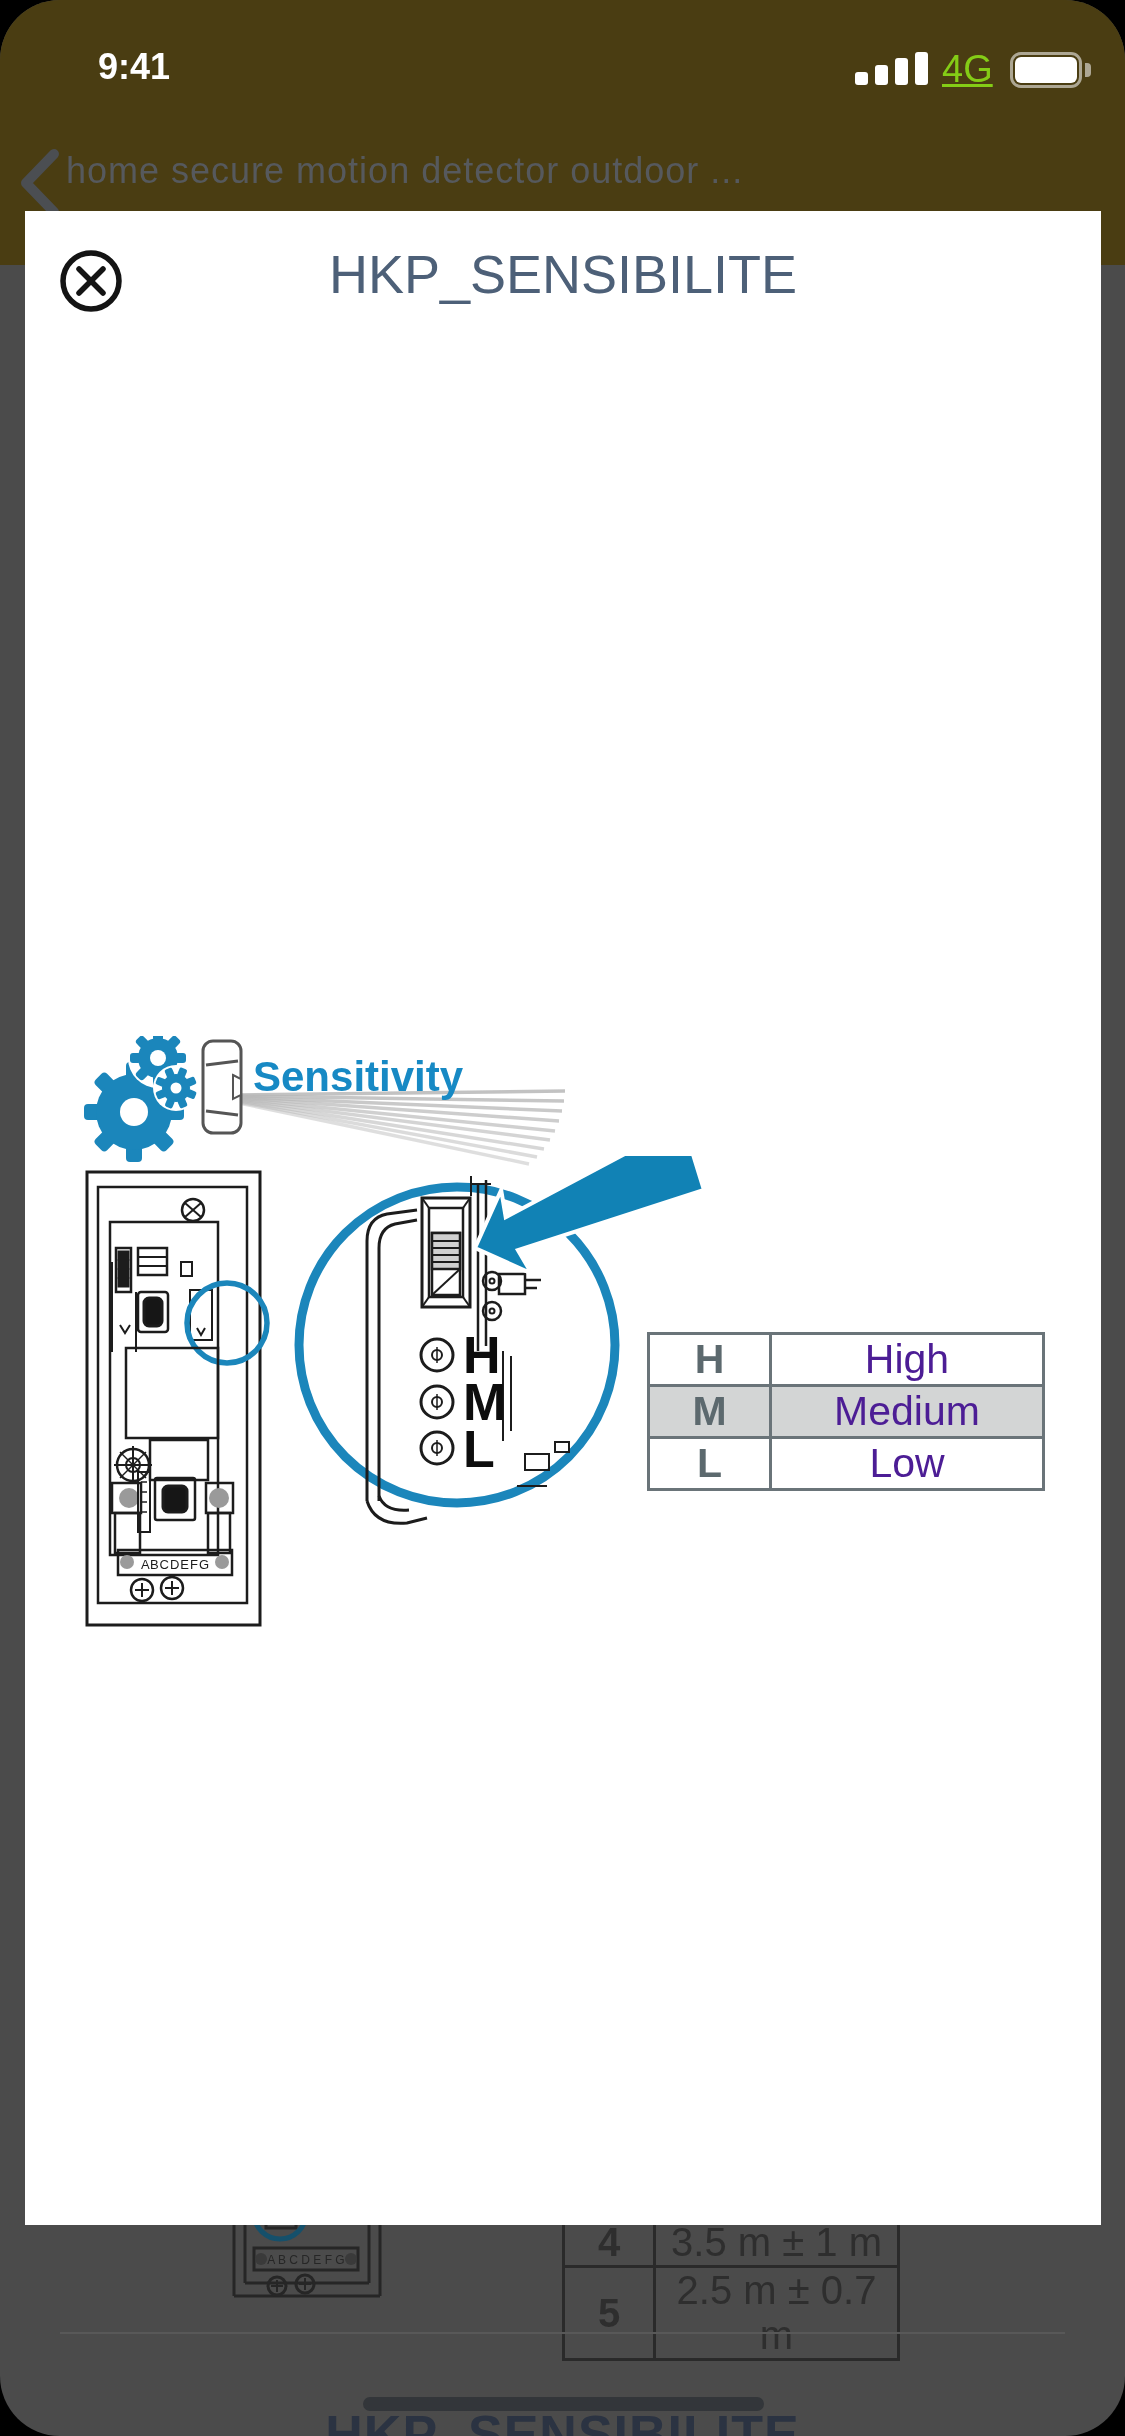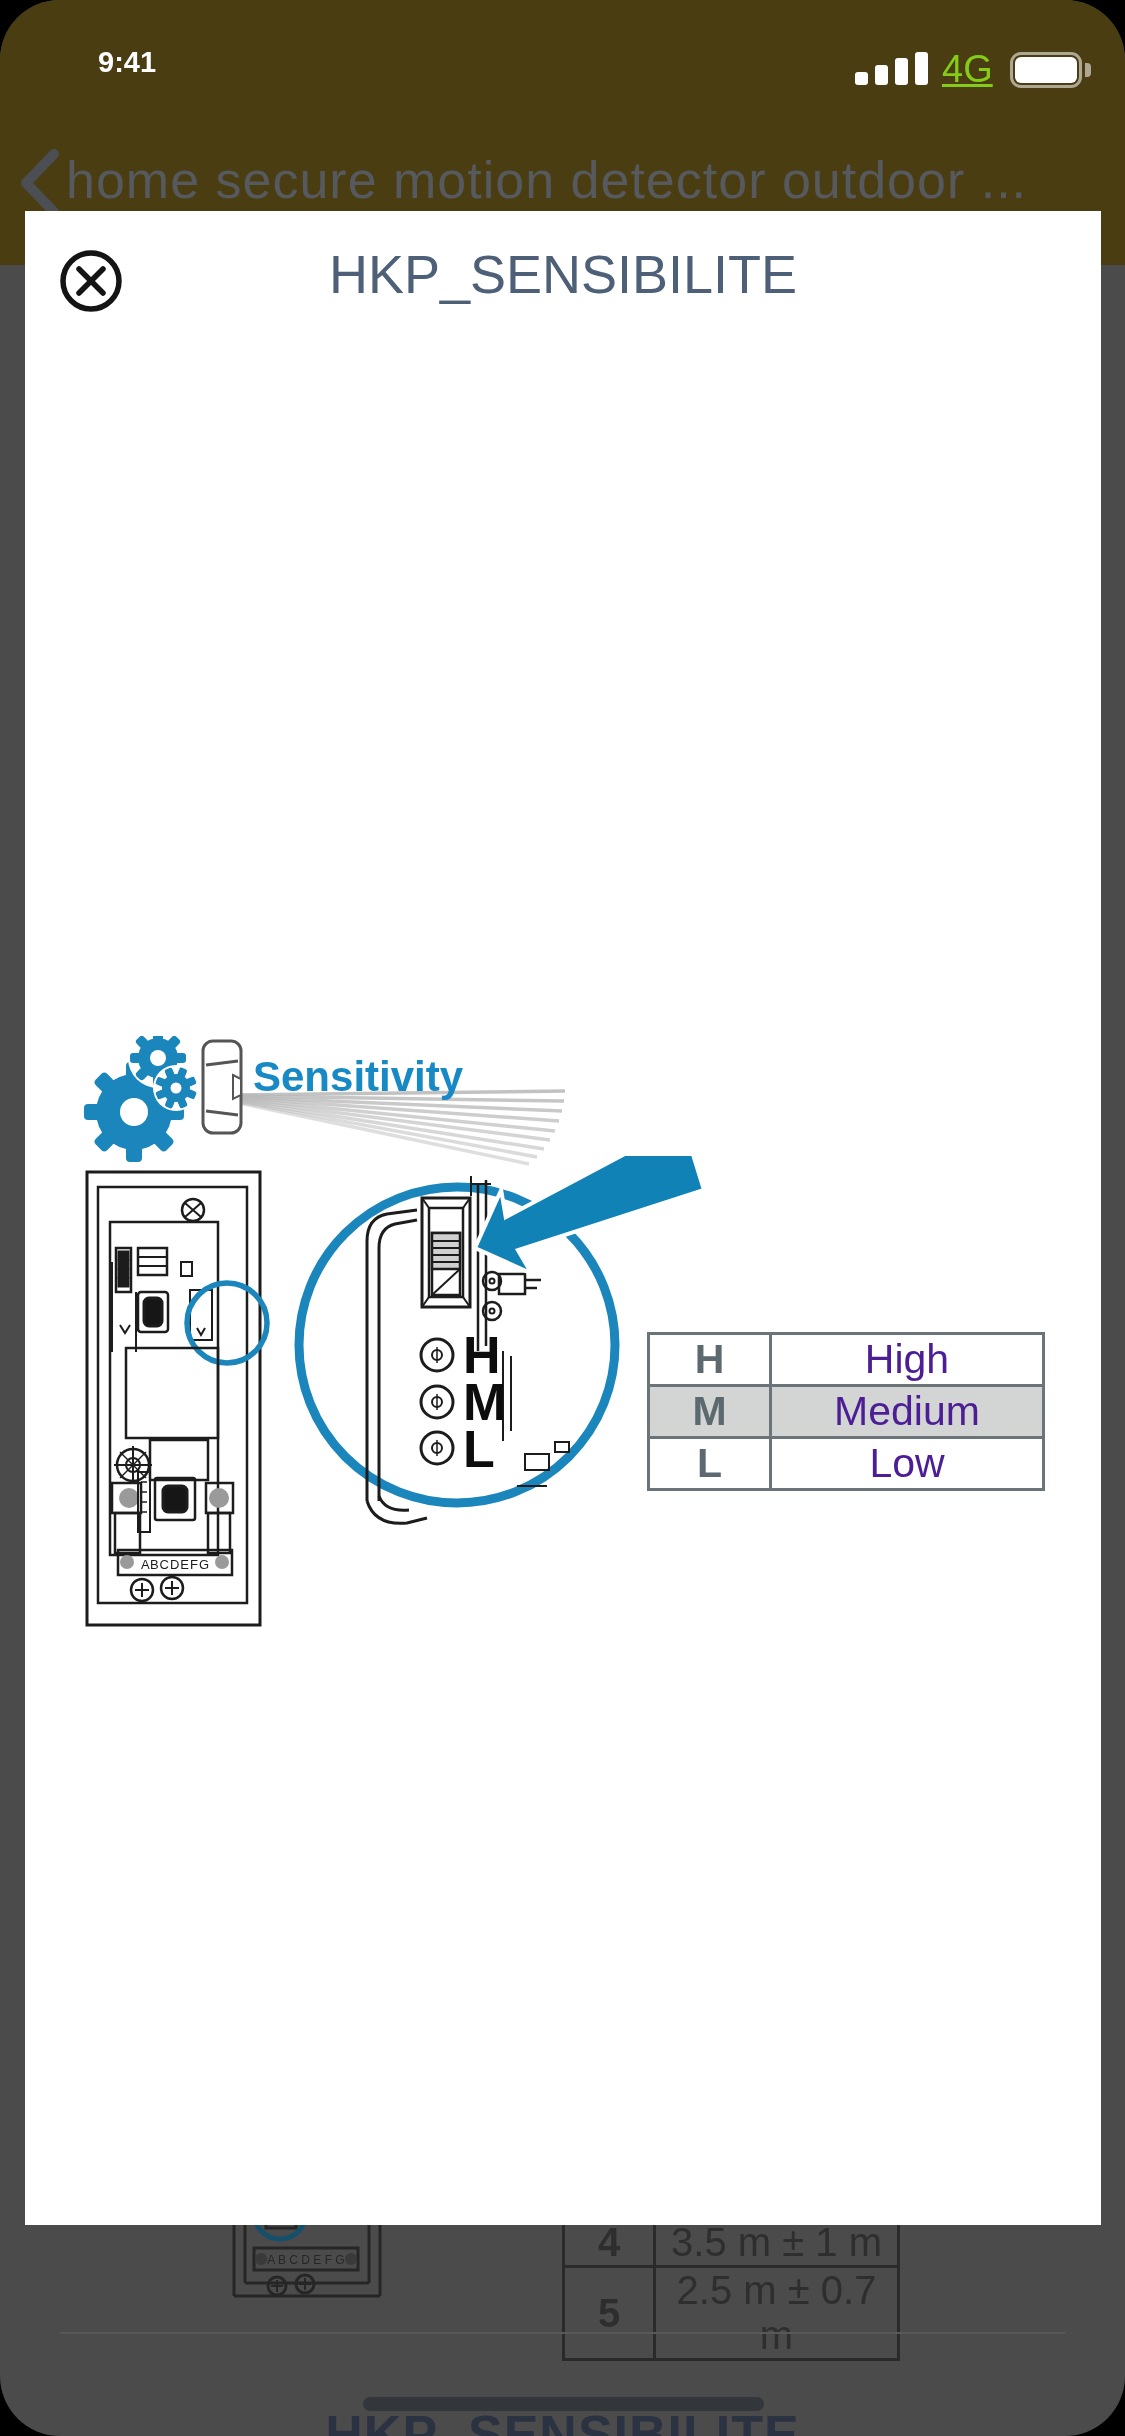--- a/index.html
+++ b/index.html
@@ -2,36 +2,36 @@
 <html><head>
 <meta charset="utf-8">
 <style>
   html,body{margin:0;padding:0;background:#000;}
   .screen{position:relative;width:1125px;height:2436px;background:#4B4B4B;
     border-radius:60px;overflow:hidden;font-family:"Liberation Sans",sans-serif;
     -webkit-font-smoothing:antialiased;}
   
   .hdr-bg{position:absolute;left:0;top:0;width:1125px;height:265px;background:#4A3D12;z-index:1;}
   .nav-back{position:absolute;left:14px;top:148px;z-index:2;}
-  .nav-title{position:absolute;left:66px;top:150px;z-index:2;font-size:52px;letter-spacing:1px;
+  .nav-title{position:absolute;left:66px;top:150px;z-index:2;font-size:36px;letter-spacing:1px;
     color:#56595D;white-space:nowrap;font-weight:400;}
   .bottom-dim{position:absolute;left:0;top:0;width:100%;height:100%;z-index:2;}
   .range-table{position:absolute;left:562px;top:2217px;border-collapse:collapse;z-index:2;}
   .range-table td{border:3px solid #2A2A2A;color:#2E2E2E;font-size:40px;text-align:center;
     height:37px;padding:0 8px;}
   .range-table td.num{width:72px;font-weight:700;}
   .range-table td.val{width:225px;margin-left:16px;}
   .divider{position:absolute;left:60px;top:2332px;width:1005px;height:2px;background:#585858;z-index:2;}
   .home-pill{position:absolute;left:363px;top:2397px;width:401px;height:14px;border-radius:7px;
     background:#33363A;z-index:2;}
   .cut-title{position:absolute;left:0;top:2404px;width:1125px;text-align:center;z-index:2;
     font-size:52px;font-weight:600;color:#2B3342;letter-spacing:1px;}
   
   .statusbar{position:absolute;left:0;top:0;width:1125px;height:130px;z-index:20;}
-  .sb-time{position:absolute;left:98px;top:46px;font-size:29px;font-weight:600;color:#FFF;}
+  .sb-time{position:absolute;left:98px;top:46px;font-size:36px;font-weight:600;color:#FFF;}
   .sb-signal{position:absolute;left:855px;top:52px;width:73px;height:33px;}
   .sb-signal i{position:absolute;bottom:0;width:13px;background:#FFF;border-radius:3px;}
   .sb-net{position:absolute;left:942px;top:48px;font-size:38px;color:#84cc16;text-decoration:underline;}
   .sb-batt{position:absolute;left:1010px;top:52px;width:72px;height:36px;
     border:3px solid rgba(255,255,255,.55);border-radius:11px;box-sizing:border-box;}
   .sb-batt .fill{position:absolute;left:2px;right:2px;top:2px;bottom:2px;background:#FFF;border-radius:6px;}
   .sb-cap{position:absolute;left:1085px;top:63px;width:6px;height:14px;
     background:rgba(255,255,255,.55);border-radius:0 4px 4px 0;}
   
   .modal{position:absolute;left:25px;top:211px;width:1076px;height:2014px;background:#FFF;z-index:10;}

